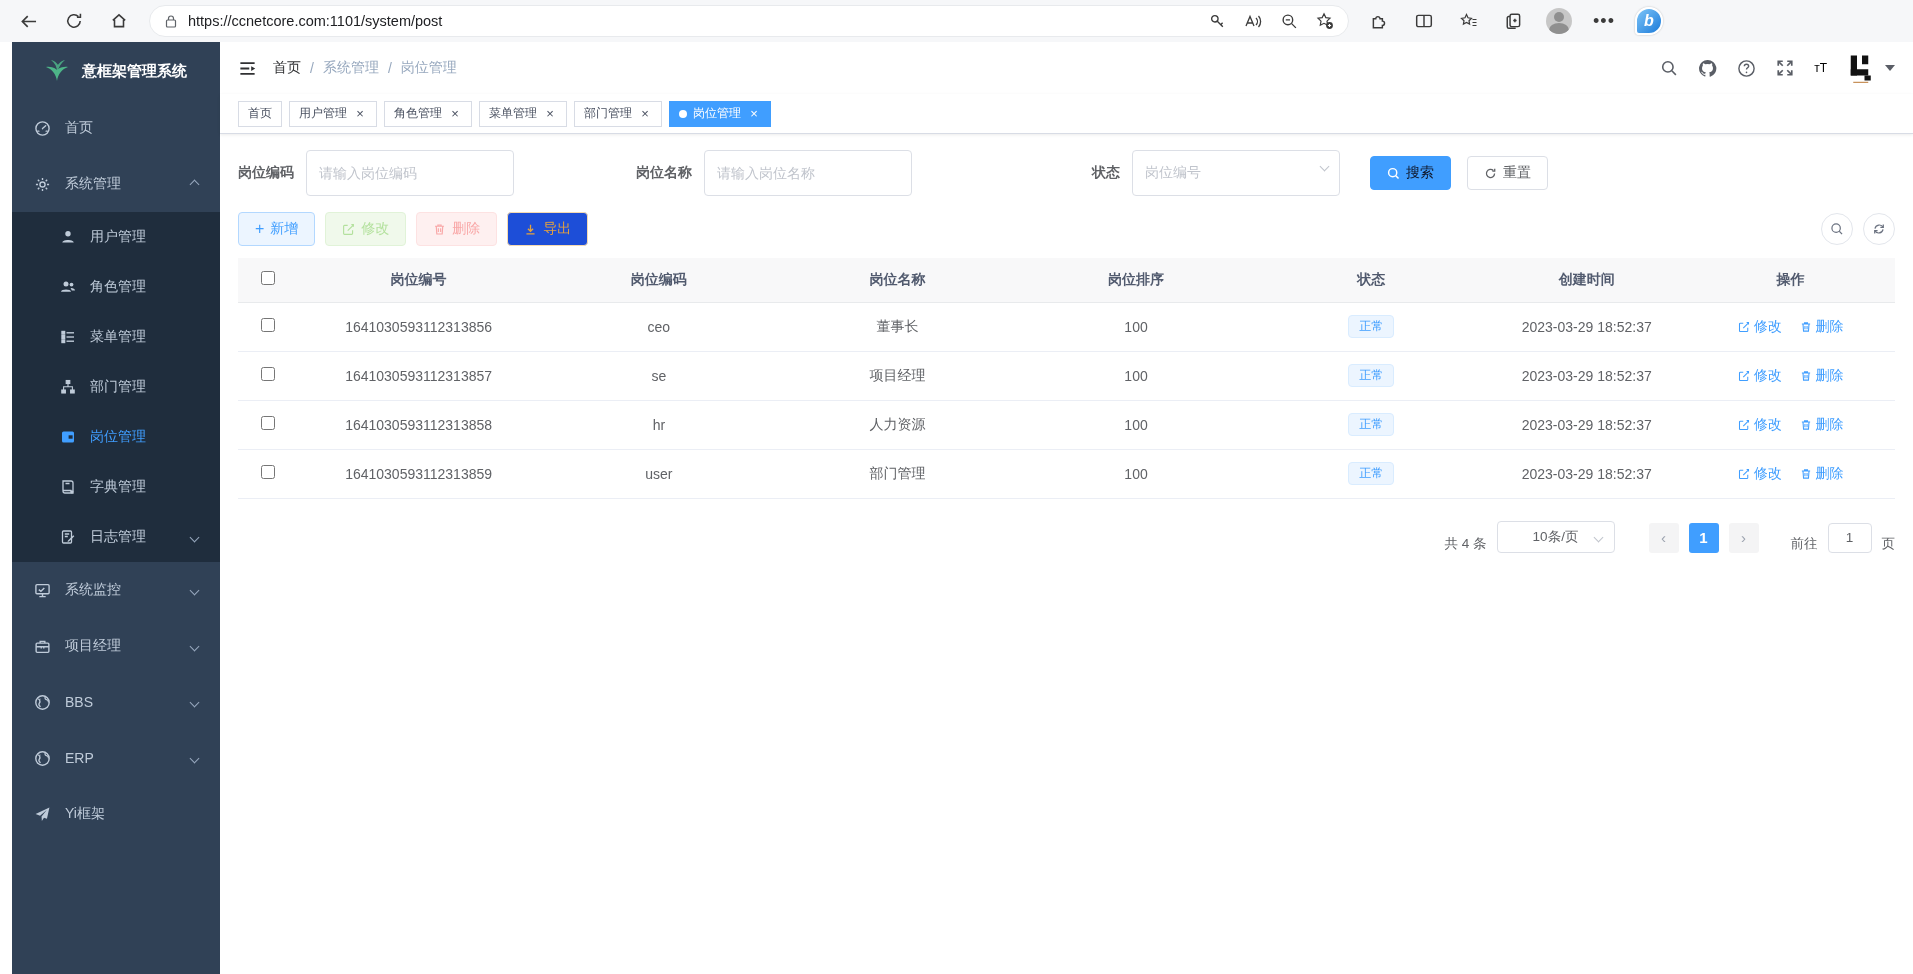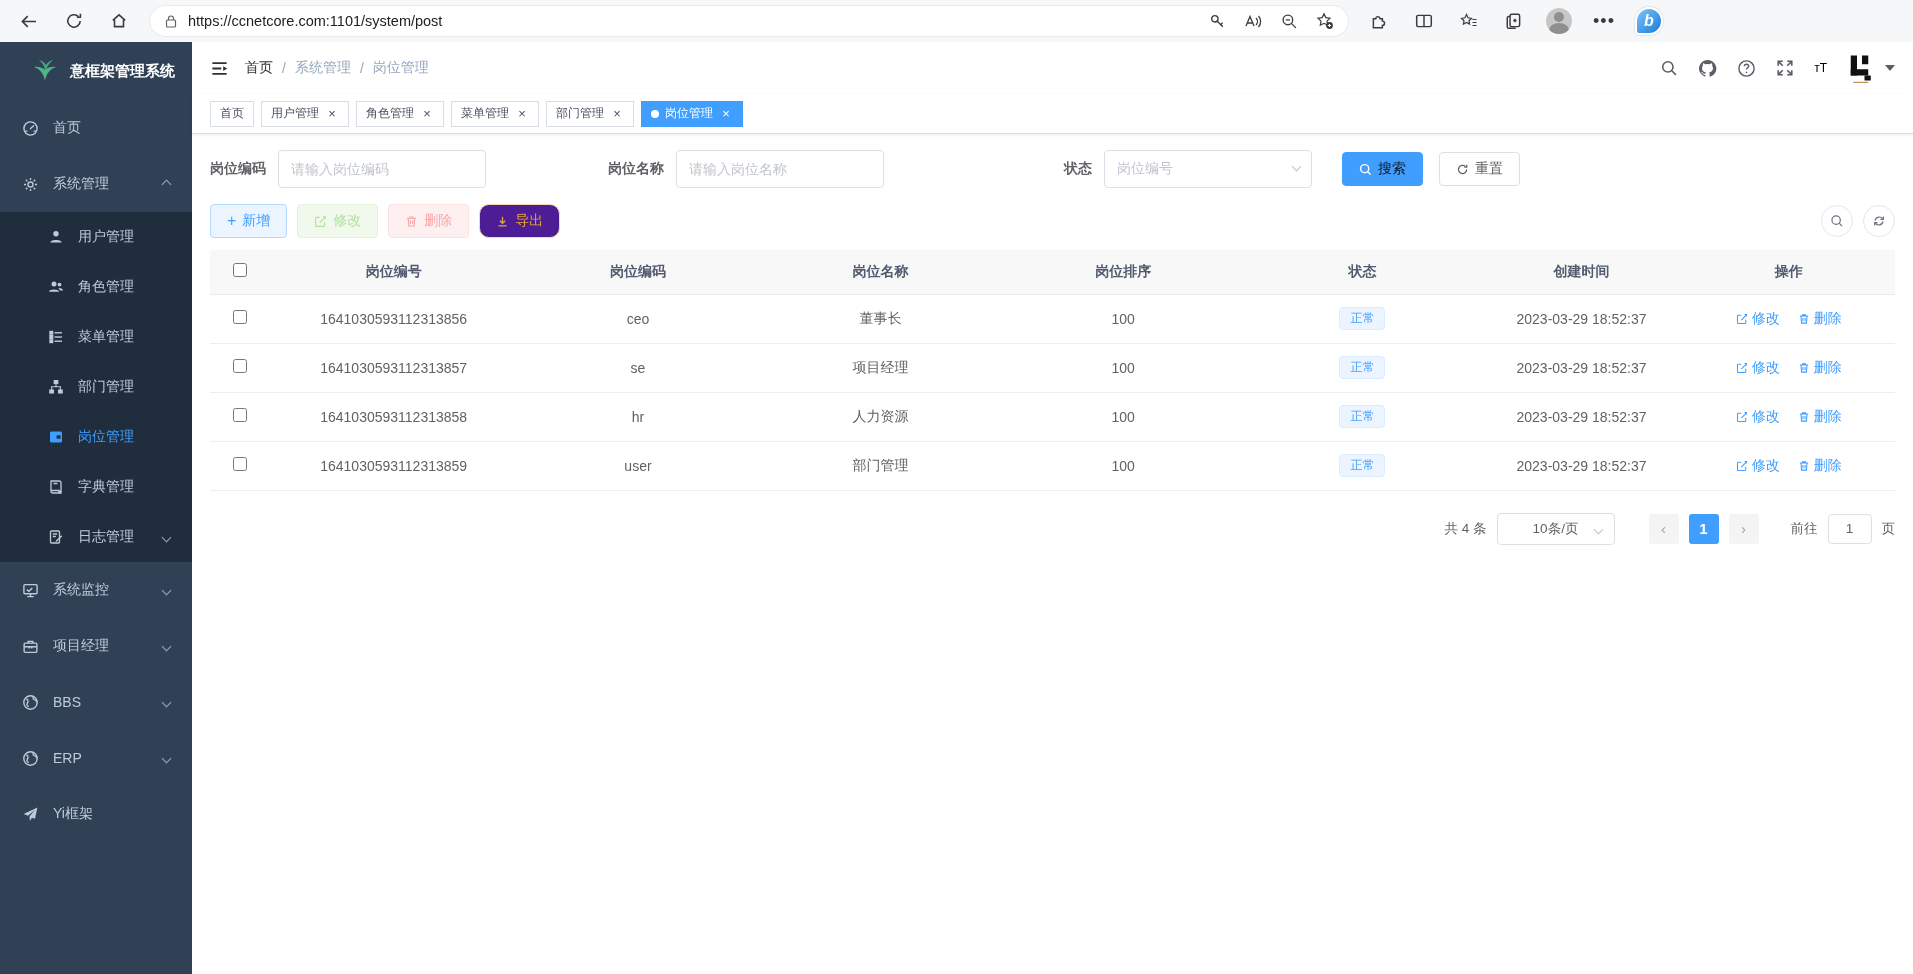--- a/index.html
+++ b/index.html
@@ -14,21 +14,21 @@
   .url-text { color:#202124; font-size:14.5px; flex:1 1 auto; white-space:nowrap; overflow:hidden; }
   .url-pill .bicon { width:26px; height:26px; }
   .avatar-circle { width:26px; height:26px; border-radius:50%; background:#c7c7c7; position:relative; overflow:hidden; }
   .avatar-circle::before { content:""; position:absolute; left:8px; top:4px; width:10px; height:10px; border-radius:50%; background:#8f8f8f; }
   .avatar-circle::after { content:""; position:absolute; left:3px; top:15px; width:20px; height:14px; border-radius:50%; background:#8f8f8f; }
   .bing-badge { width:28px; height:28px; border-radius:50% 50% 50% 4px; background:linear-gradient(135deg,#7ec5f8,#1b7ad9); display:flex; align-items:center; justify-content:center; color:#fff; font-weight:bold; font-size:16px; font-style:italic; border:2px solid #fff; box-shadow:0 0 2px rgba(0,0,0,.25); }
   .ellipsis-glyph { font-size:18px; letter-spacing:1px; color:#3b3b3b; line-height:10px; }
 
   
   .app { display:flex; height:932px; }
-  .sidebar { width:192px; background:#304156; color:#bfcbd9; flex:0 0 auto; display:flex; flex-direction:column; }
+  .sidebar { width:208px; background:#304156; color:#bfcbd9; flex:0 0 auto; display:flex; flex-direction:column;margin-left:12px; }
   .logo-row { height:58px; display:flex; align-items:center; padding-left:32px; gap:12px; }
   .logo-title { color:#fff; font-weight:bold; font-size:15px; white-space:nowrap; }
   .menu-item { height:56px; display:flex; align-items:center; padding-left:22px; gap:14px; cursor:pointer; font-size:14px; }
   .submenu { background:#1f2d3d; }
   .submenu .menu-item { height:50px; padding-left:48px; }
   .menu-item .mi-label { white-space:nowrap; }
   .menu-item.active { color:#409eff; }
   .chev { width:7px; height:7px; border-right:1.5px solid #97a8be; border-bottom:1.5px solid #97a8be; margin-left:auto; margin-right:22px; flex:0 0 auto; }
   .chev.down { transform:rotate(45deg); }
   .chev.up { transform:rotate(-135deg); }
@@ -52,48 +52,48 @@
   .tags-bar { height:40px; border-bottom:1px solid #d8dce5; box-shadow:0 1px 3px rgba(0,0,0,.08); display:flex; align-items:center; padding:0 18px; gap:7px; }
   .tag-tab { height:26px; display:inline-flex; align-items:center; gap:6px; border:1px solid #d8dce5; background:#fff; color:#495060; font-size:12px; padding:0 9px; cursor:pointer; white-space:nowrap; }
   .tag-tab .tab-close { font-size:13px; line-height:1; border-radius:50%; width:14px; height:14px; display:flex; align-items:center; justify-content:center; }
   .tag-tab.active { background:#409eff; border-color:#409eff; color:#fff; }
   .tag-dot { width:8px; height:8px; border-radius:50%; background:#fff; }
 
   
   .content { padding:16px 18px 0; flex:1 1 auto; }
   .filter-row { display:flex; align-items:center; margin-bottom:16px; }
   .f-label { font-weight:bold; color:#606266; margin-right:12px; white-space:nowrap; }
-  .f-input, .f-select { height:38px; width:208px; border:1px solid #dcdfe6; border-radius:4px; padding:0 12px; font-size:14px; color:#606266; background:#fff; outline:none; font-family:inherit; }
+  .f-input, .f-select { height:46px; width:208px; border:1px solid #dcdfe6; border-radius:4px; padding:0 12px; font-size:14px; color:#606266; background:#fff; outline:none; font-family:inherit; }
   .f-input::placeholder { color:#c0c4cc; }
   .select-wrap { position:relative; width:208px; }
   .select-wrap .f-select { width:100%; color:#c0c4cc; text-align:left; display:flex; align-items:center; cursor:pointer; }
   .select-chev { position:absolute; right:12px; top:13px; width:7px; height:7px; border-right:1.5px solid #c0c4cc; border-bottom:1.5px solid #c0c4cc; transform:rotate(45deg); pointer-events:none; }
   .gap-lg { width:122px; } .gap-md { width:58px; } .gap-sm { width:30px; }
   .btn { height:34px; border-radius:4px; padding:0 16px; font-size:14px; display:inline-flex; align-items:center; gap:6px; cursor:pointer; border:1px solid transparent; background:#fff; font-family:inherit; }
   .btn-primary { background:#409eff; border-color:#409eff; color:#0f172a; }
   .btn-plain { border-color:#dcdfe6; color:#606266; }
   .btn-add { background:#ecf5ff; border-color:#b3d8ff; color:#409eff; }
   .btn-edit { background:#f0f9eb; border-color:#e1f3d8; color:#b3e19d; cursor:not-allowed; }
   .btn-del { background:#fef0f0; border-color:#fde2e2; color:#f9a7a7; cursor:not-allowed; }
-  .btn-export { background:#4c1d95; border-color:#f5dab1; color:#e6a23c;border-radius:10px; }
+  .btn-export { background:#1d4ed8; border-color:#f5dab1; color:#e6a23c; }
   .toolbar-row { display:flex; align-items:center; gap:10px; margin-bottom:12px; }
   .toolbar-right { margin-left:auto; display:flex; gap:10px; }
   .circle-btn { width:32px; height:32px; border-radius:50%; border:1px solid #e3e6ec; background:#fff; display:flex; align-items:center; justify-content:center; color:#6b7280; cursor:pointer; }
 
   
   table.grid { width:100%; border-collapse:collapse; table-layout:fixed; }
   .grid th { background:#f8f8f9; color:#515a6e; font-weight:bold; font-size:14px; height:44px; border-bottom:1px solid #e8eaec; text-align:center; }
   .grid td { height:49px; border-bottom:1px solid #ebeef5; text-align:center; color:#606266; font-size:14px; }
   .grid input[type=checkbox] { width:14px; height:14px; cursor:pointer; }
   .tag-normal { display:inline-block; background:#ecf5ff; border:1px solid #d9ecff; color:#409eff; font-size:12px; border-radius:4px; padding:3px 10px; line-height:1.3; }
   .row-action { color:#409eff; cursor:pointer; display:inline-flex; align-items:center; gap:4px; font-size:14px; }
   .row-action + .row-action { margin-left:14px; }
 
   
-  .pagination { display:flex; align-items:center; justify-content:flex-end; margin-top:22px; gap:10px; color:#606266; font-size:13.5px; padding-right:0; }
+  .pagination { display:flex; align-items:flex-end; justify-content:flex-end; margin-top:22px; gap:10px; color:#606266; font-size:13.5px; padding-right:0; }
   .pg-select { position:relative; width:118px; height:32px; border:1px solid #dcdfe6; border-radius:4px; display:flex; align-items:center; justify-content:center; color:#606266; cursor:pointer; }
   .pg-select .select-chev { top:12px; }
   .pg-btn { width:30px; height:30px; background:#f4f4f5; border-radius:3px; display:flex; align-items:center; justify-content:center; color:#9ca3af; font-size:15px; cursor:pointer; border:none; }
   .pg-btn.page-active { background:#409eff; color:#fff; font-weight:bold; }
   .pg-goto-input { width:44px; height:30px; border:1px solid #dcdfe6; border-radius:4px; text-align:center; font-size:13.5px; color:#606266; outline:none; font-family:inherit; }
 </style>
 </head>
 <body>
 
 <div class="browser-bar">

